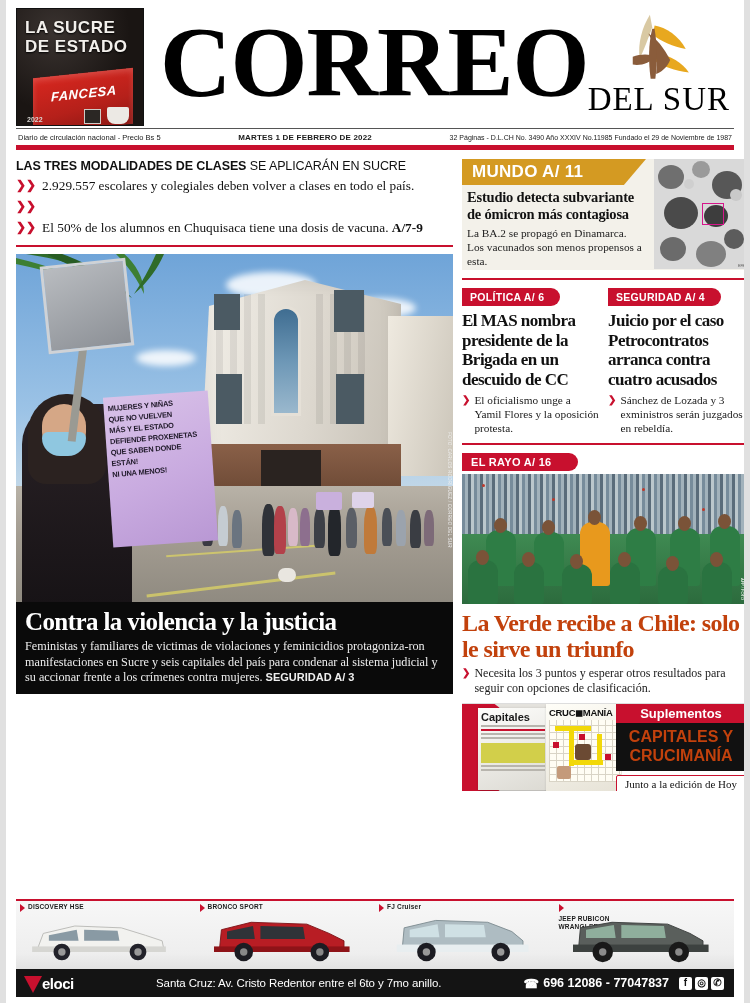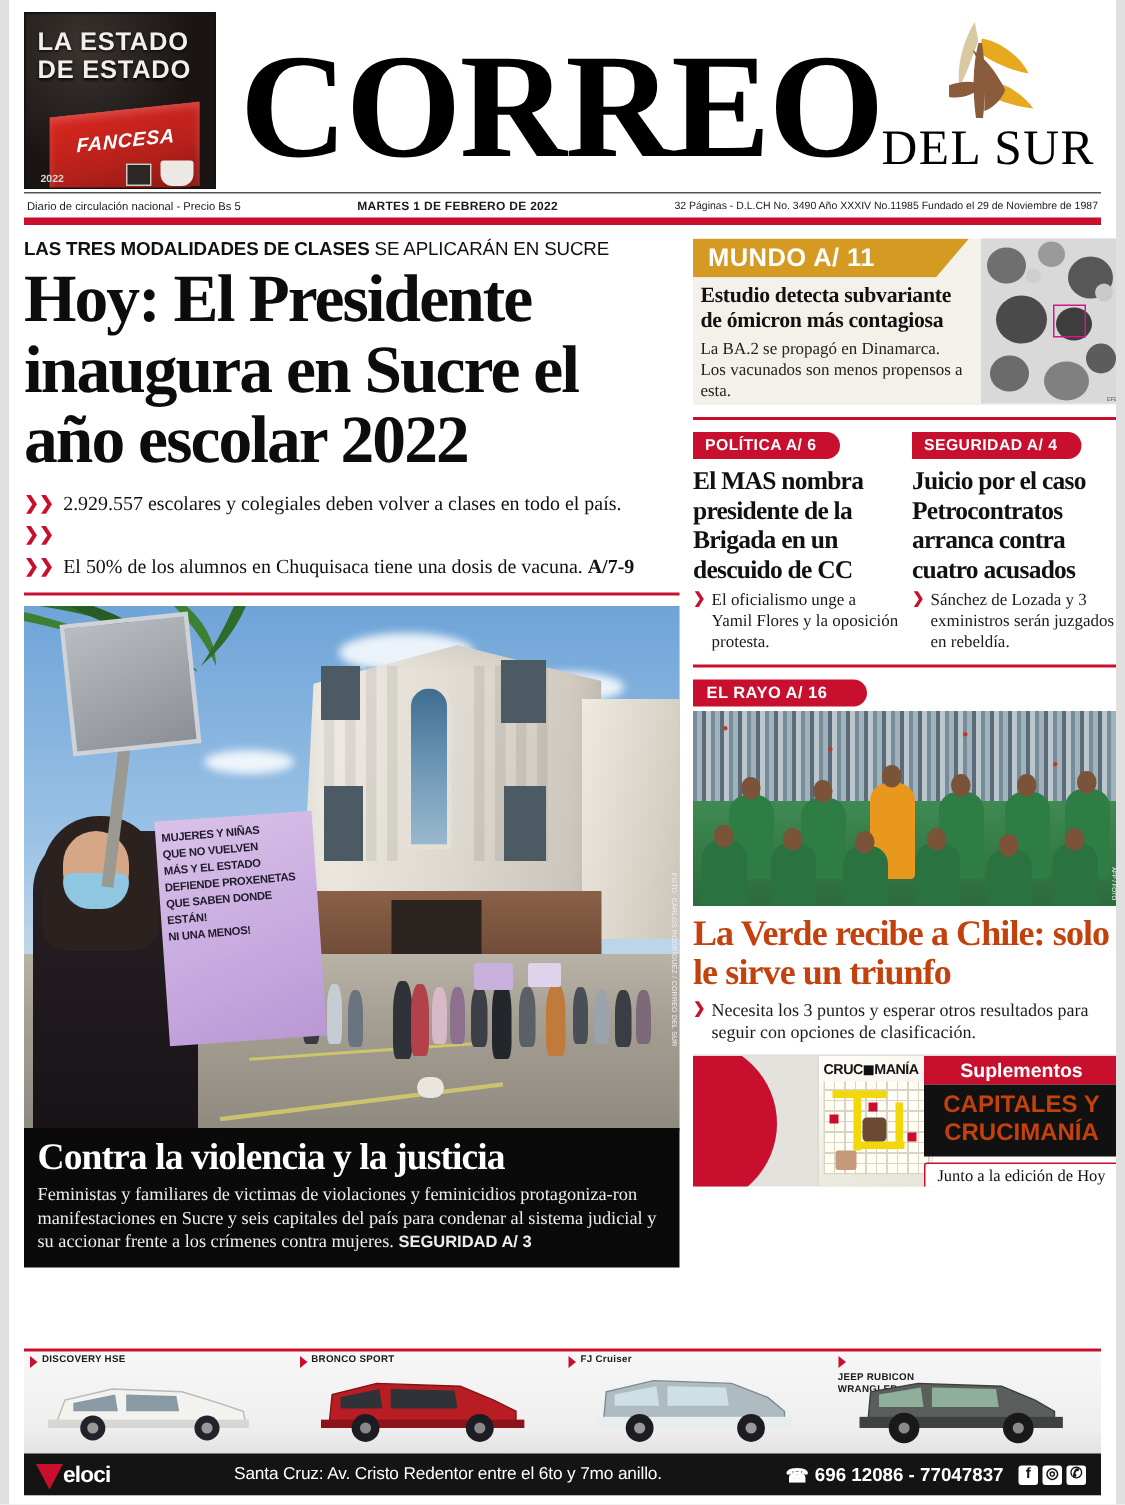--- a/index.html
+++ b/index.html
@@ -98,21 +98,21 @@
   }
   .correo {
     font-family: "Liberation Serif", serif;
     font-weight: bold;
     font-size: 99px;
     line-height: 100px;
     letter-spacing: -1px;
     color: #000;
     text-align: left;
     padding-left: 16px;
-    margin-top: 14px;
+    margin-top: 4px;
   }
   .delsur {
     position: absolute;
     right: 4px; bottom: 8px;
     font-family: "Liberation Serif", serif;
     font-weight: normal;
     font-size: 33px;
     letter-spacing: 1px;
     color: #000;
   }
@@ -702,21 +702,21 @@
 </head>
 <body>
 
 <div class="page">
 
   <div class="masthead">
 
     <div class="promo-box">
       <div class="promo-bg"></div>
       <div class="promo-text">
-        <div>LA ESTADO</div>
+        <div>LA SUCRE</div>
         <div>DE ESTADO</div>
       </div>
       <div class="promo-bag"></div>
       <div class="promo-bag-label">FANCESA</div>
       <div class="promo-bag-sub">2022</div>
       <div class="promo-crest2"></div>
       <div class="promo-crest"></div>
     </div>
 
     <div class="nameplate">
@@ -742,21 +742,20 @@
   <div class="red-bar"></div>
 
   <div class="body">
 
     <div class="col-left">
 
       <div class="kicker">
         <b>LAS TRES MODALIDADES DE CLASES</b><span> SE APLICARÁN EN SUCRE</span>
       </div>
 
-      <div class="headline">Hoy: El Presidente inaugura en Sucre el año escolar 2022</div>
 
       <div class="bullets">
         <div class="bullet">
           <span class="chev">❯❯</span>
           <span>2.929.557 escolares y colegiales deben volver a clases en todo el país.</span>
         </div>
         <div class="bullet">
           <span class="chev">❯❯</span>
         </div>
         <div class="bullet">
@@ -941,20 +940,30 @@
         <div class="rayo-head">La Verde recibe a Chile: solo le sirve un triunfo</div>
         <div class="mini-bullet" style="margin-top:4px;font-size:12px;line-height:15px;">
           <span class="chev">❯</span>
           <span>Necesita los 3 puntos y esperar otros resultados para seguir con opciones de clasificación.</span>
         </div>
       </div>
 
       <div class="sup">
         <div class="sup-left">
           <div class="sup-red-swoosh"></div>
+          <div class="sup-paper1">
+            <div class="cap-title">Capitales</div>
+            <div class="sup-line"></div>
+            <div class="sup-line" style="background:#c8102e;"></div>
+            <div class="sup-line"></div>
+            <div class="sup-line"></div>
+            <div style="height:20px;background:#d2cf4a;margin-top:4px;"></div>
+            <div class="sup-line"></div>
+            <div class="sup-line"></div>
+          </div>
           <div class="sup-paper2">
             <div class="cruc-title">CRUC◼MANÍA</div>
             <div class="cruc-grid">
               <div class="cruc-yellow" style="left:6px;top:6px;width:36px;height:5px;"></div>
               <div class="cruc-yellow" style="left:20px;top:6px;width:5px;height:40px;"></div>
               <div class="cruc-yellow" style="left:20px;top:40px;width:34px;height:5px;"></div>
               <div class="cruc-yellow" style="left:48px;top:14px;width:5px;height:30px;"></div>
               <div class="cruc-red" style="left:4px;top:22px;"></div>
               <div class="cruc-red" style="left:30px;top:14px;"></div>
               <div class="cruc-red" style="left:56px;top:34px;"></div>

